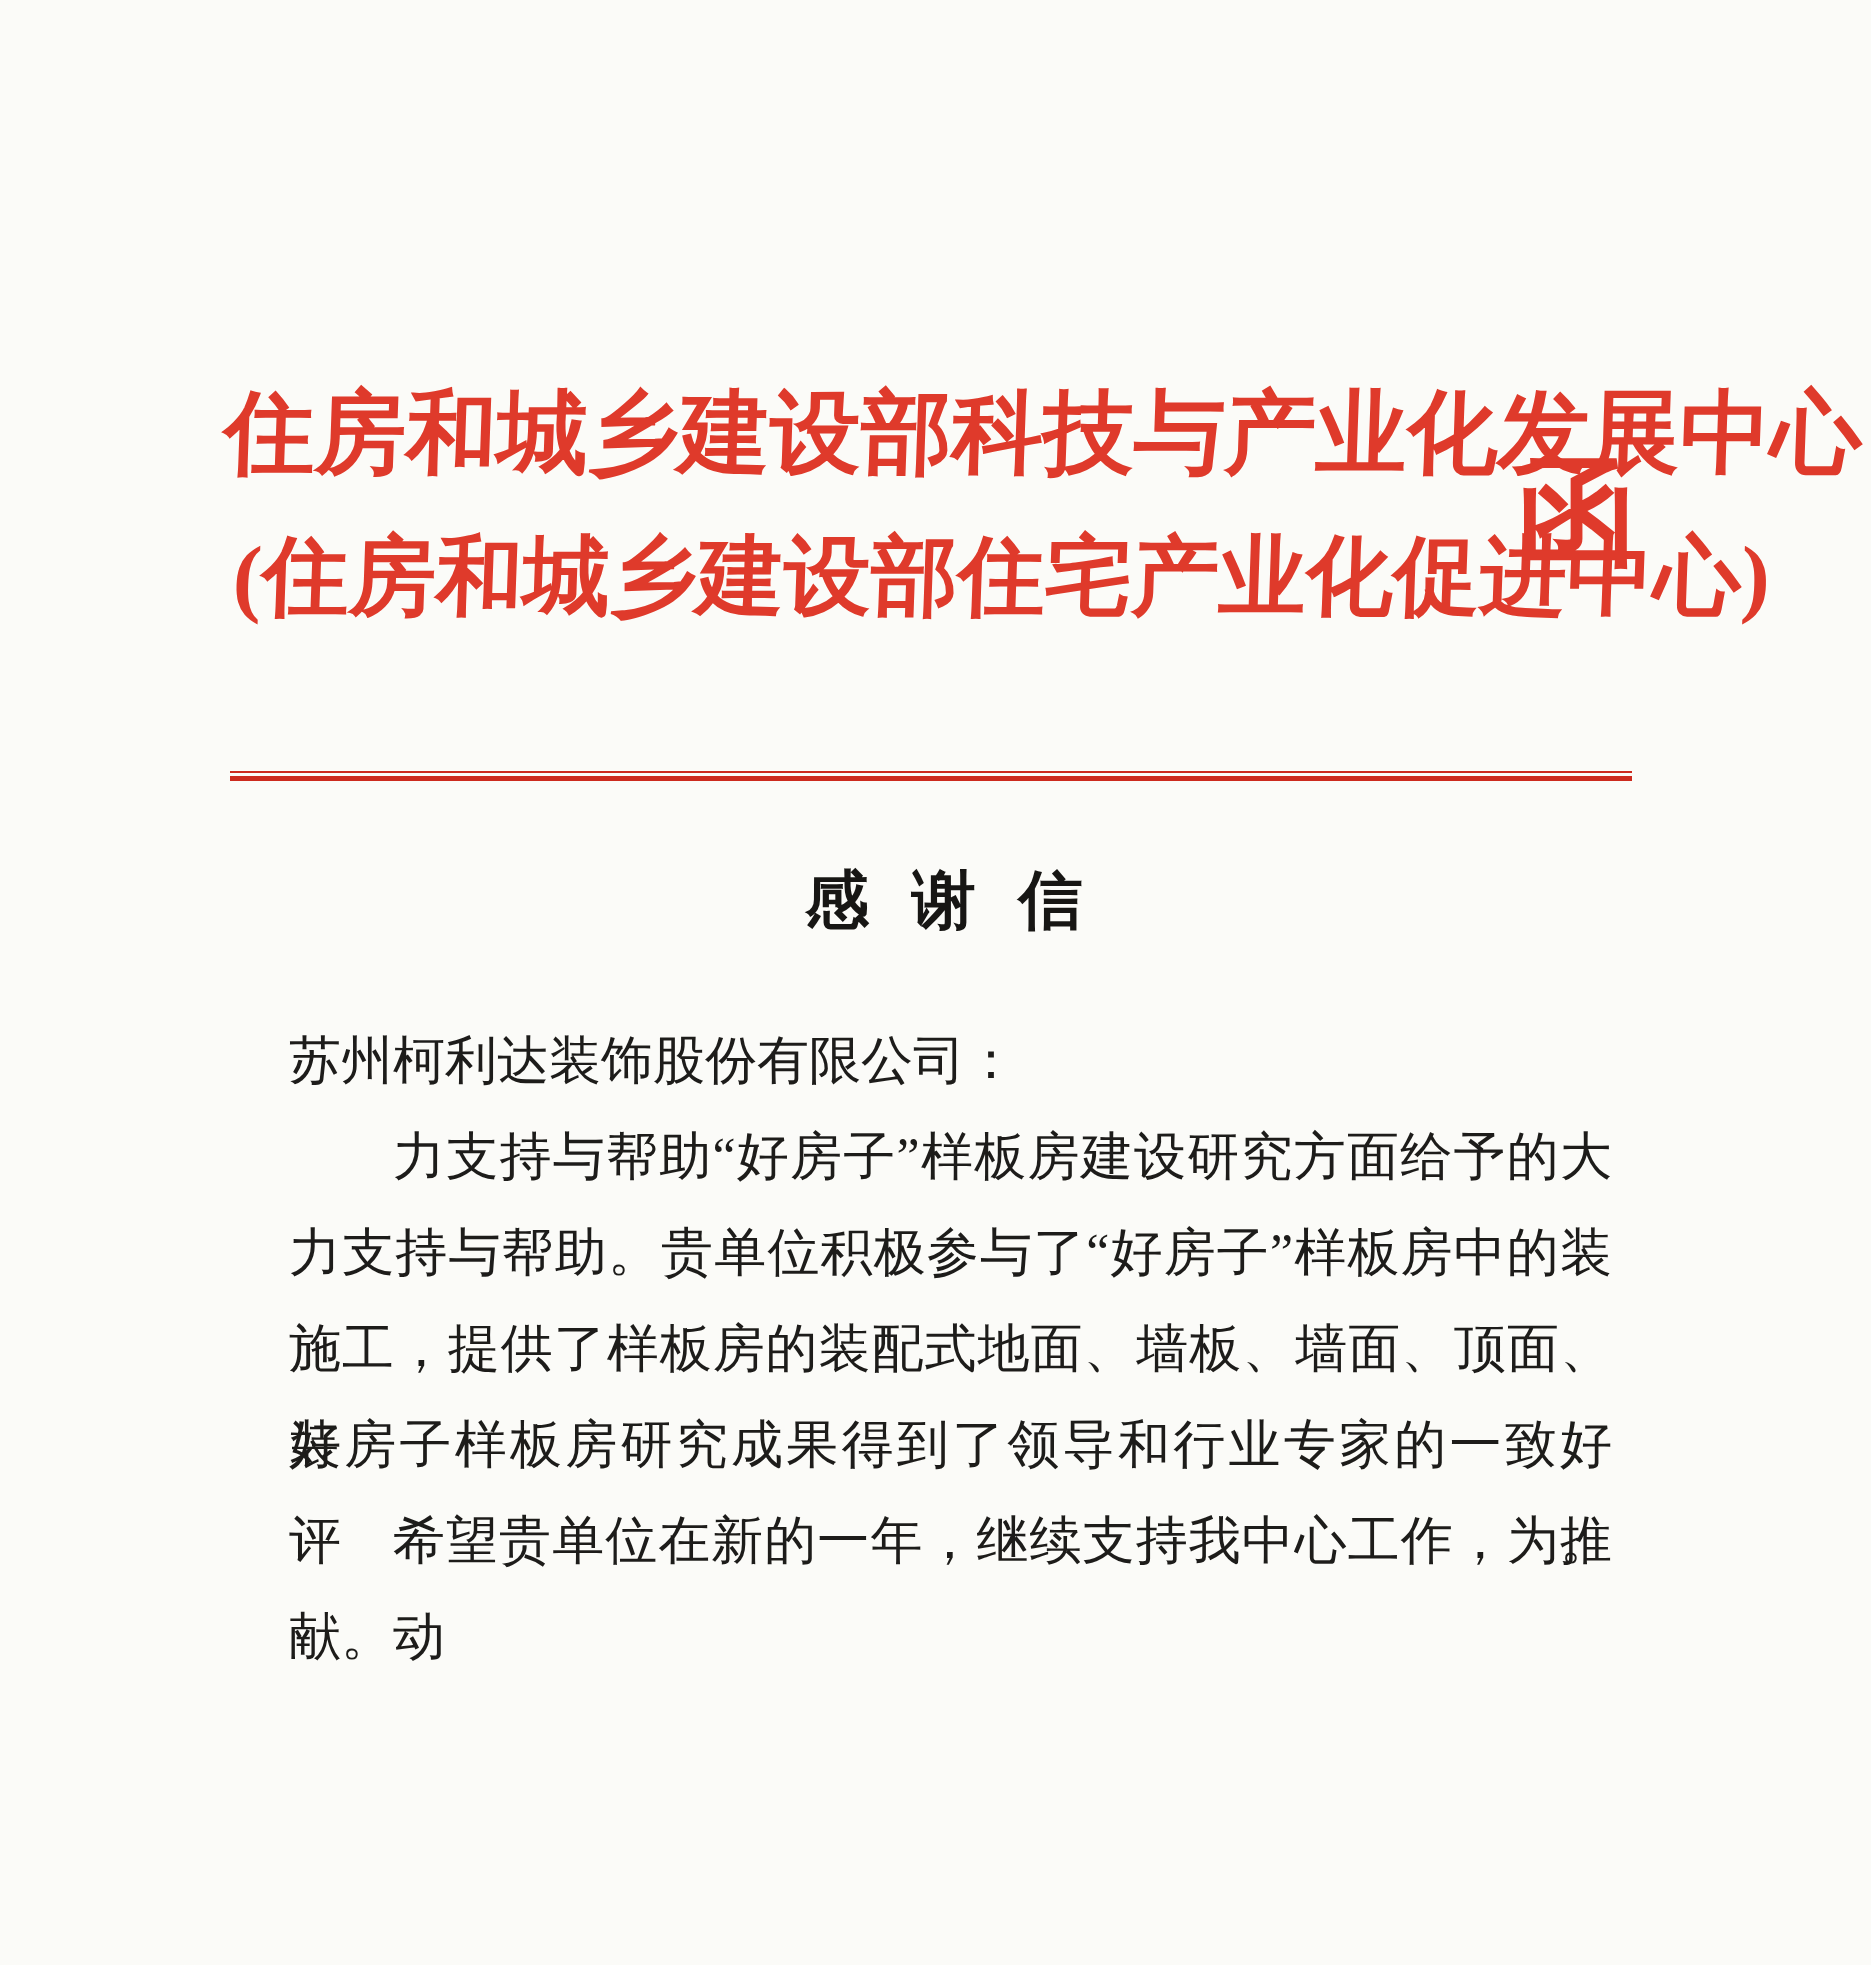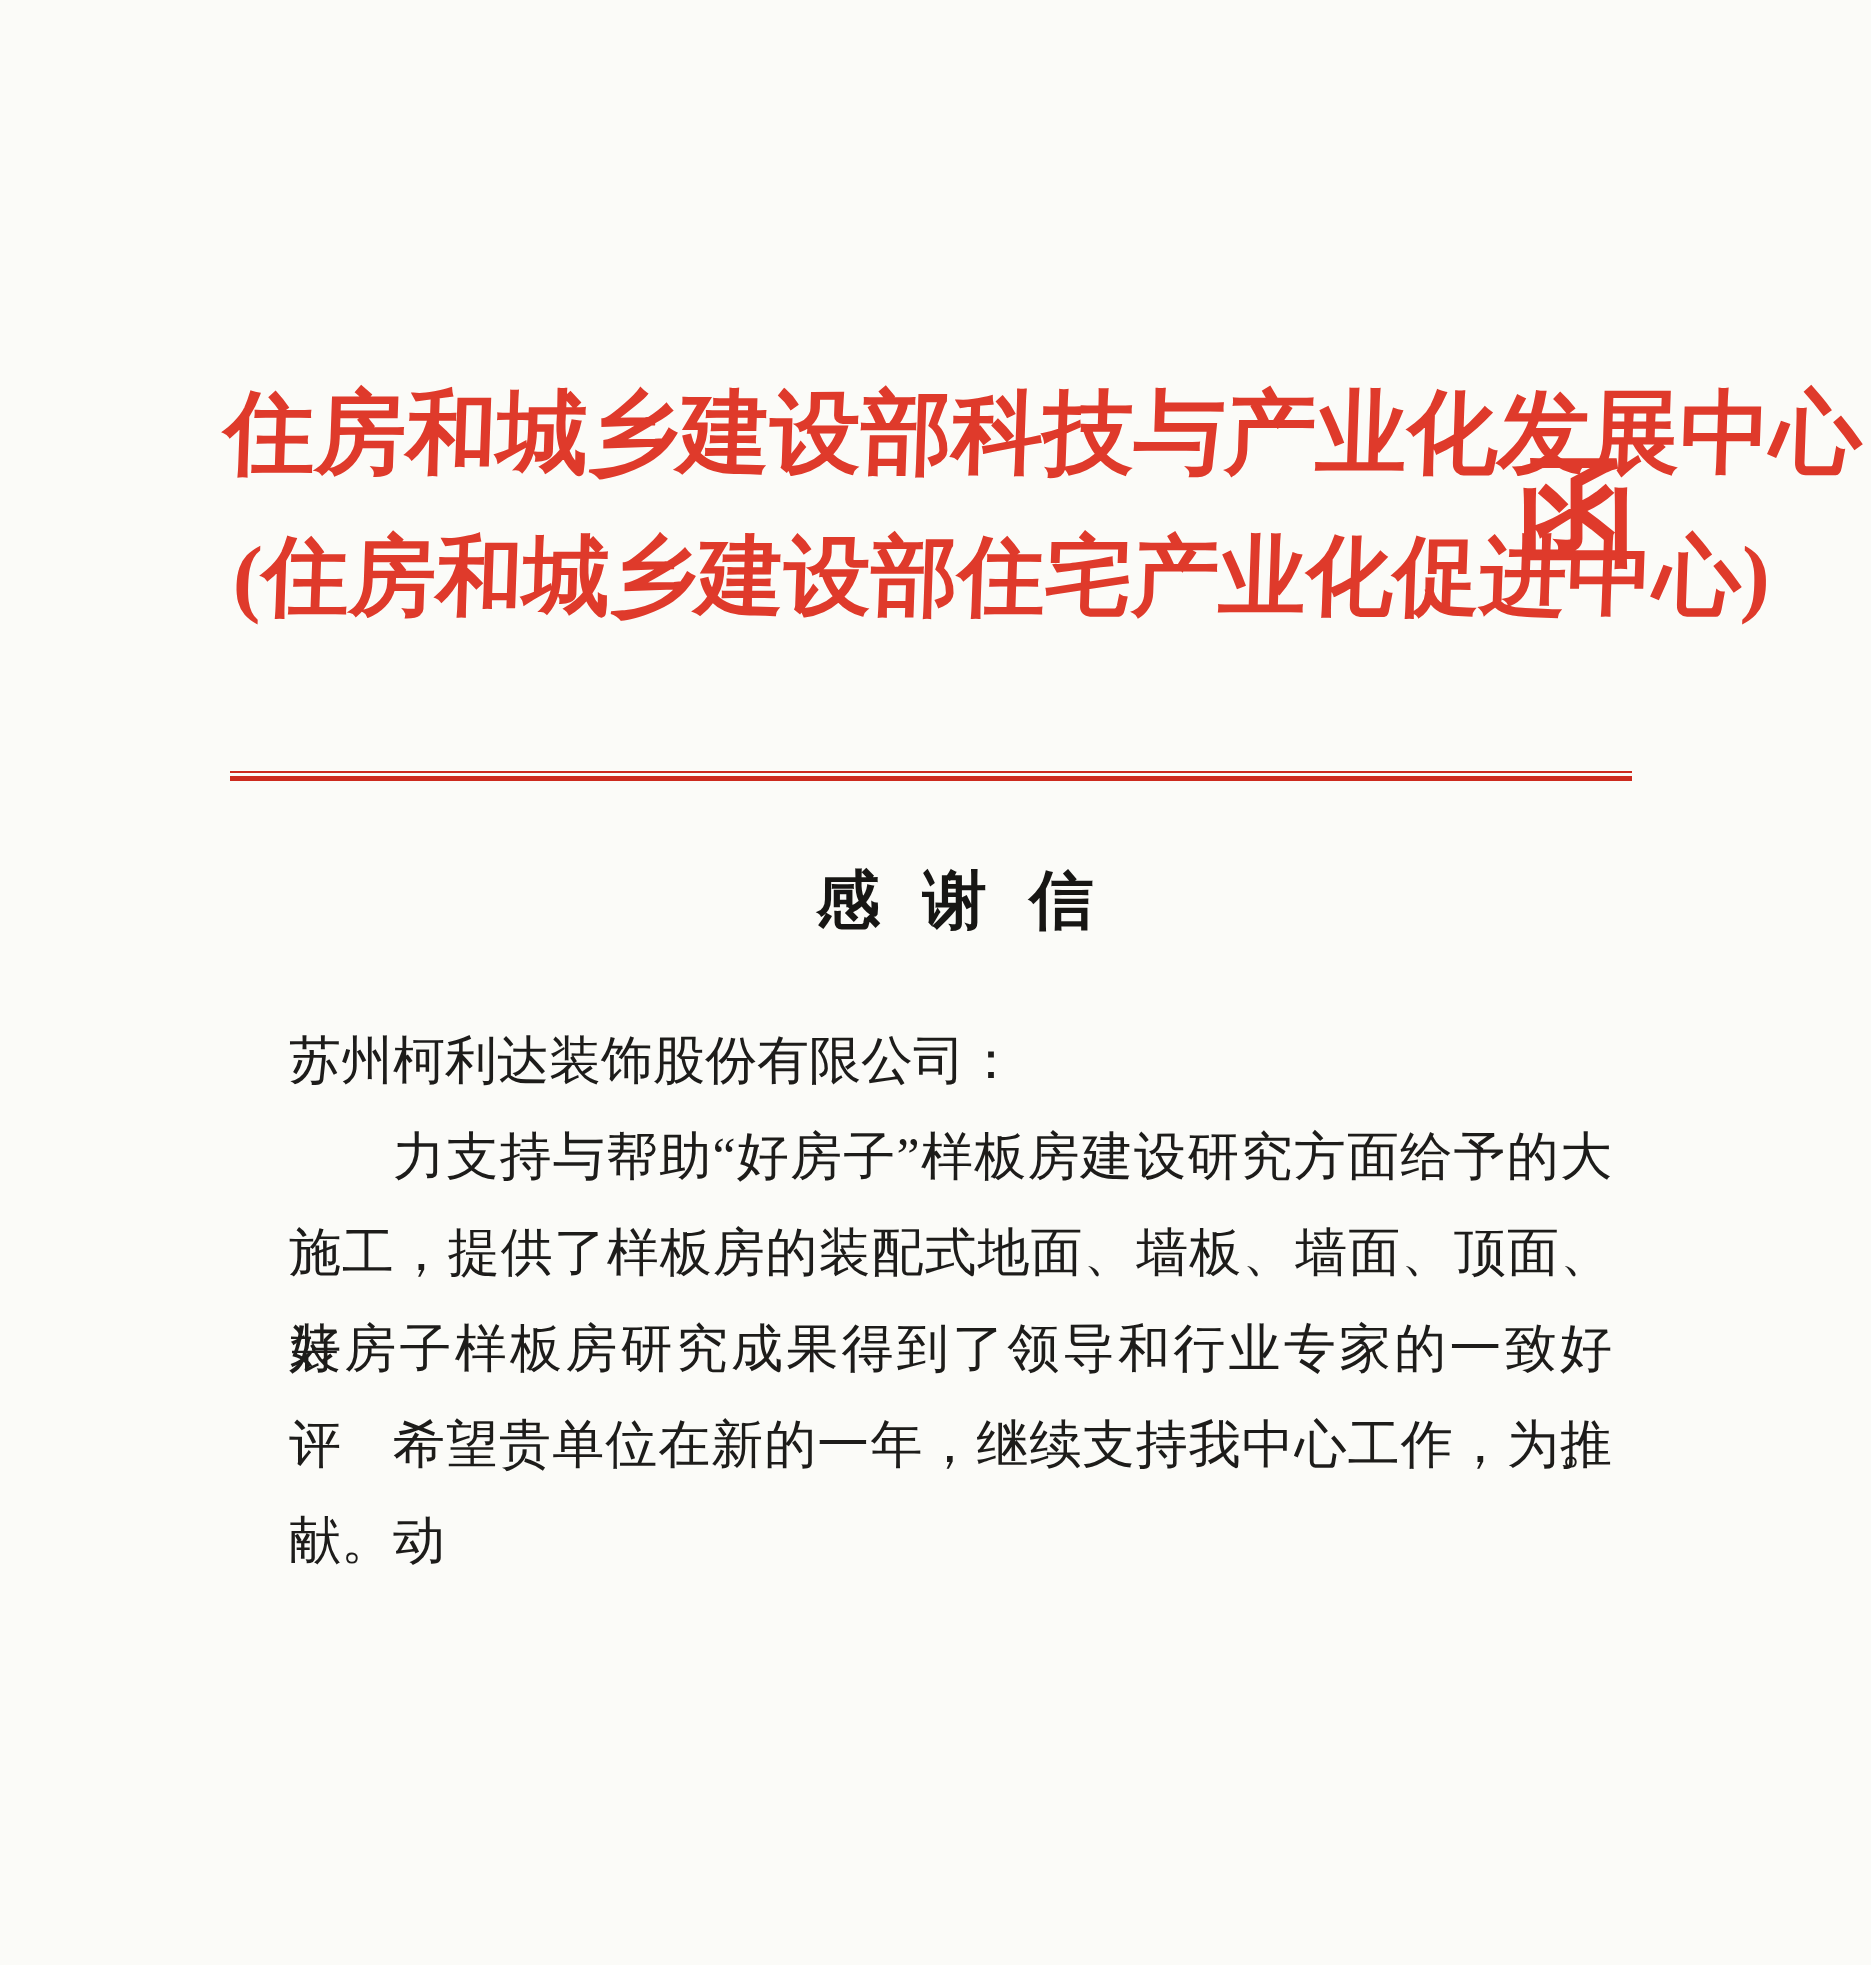--- a/index.html
+++ b/index.html
@@ -34,21 +34,21 @@
 
   
   .rule {
     position: absolute; left: 230px; top: 771px; width: 1402px; height: 3.1px;
     border-top: 2px solid var(--rule-red, #cc2a1e);
     border-bottom: 5.1px solid var(--rule-red, #cc2a1e);
   }
 
   
   .title {
-    position: absolute; left: 300px; top: 865px; width: 1323px; margin: 0;
+    position: absolute; left: 289px; top: 865px; width: 1323px; margin: 0;
     font-size: 64px; font-weight: 800; letter-spacing: 13.4px;
     text-align: center; line-height: 71px; color: #171614;
   }
 
   
   .body-block {
     position: absolute; left: 289px; top: 1013px; width: 1323px;
     font-size: 52px; line-height: 96px; color: #1d1c1a;
   }
   .body-line { height: 96px; white-space: nowrap; }
@@ -70,20 +70,21 @@
   <div class="doc-type">函</div>
 
   <div class="rule"></div>
 
   <h1 class="title">感 谢 信</h1>
 
   <div class="body-block">
     <div class="body-line">苏州柯利达装饰股份有限公司：</div>
     <div id="body-lines">
         <div class="body-line indent justify">力支持与帮助“好房子”样板房建设研究方面给予的大</div>
+        <div class="body-line justify">力支持与帮助。贵单位积极参与了“好房子”样板房中的装</div>
         <div class="body-line justify">施工，提供了样板房的装配式地面、墙板、墙面、顶面、装</div>
         <div class="body-line justify">好房子样板房研究成果得到了领导和行业专家的一致好评。</div>
         <div class="body-line indent justify">希望贵单位在新的一年，继续支持我中心工作，为推动</div>
         <div class="body-line">献。</div>
       </div>
   </div>
 
 </div>
 
 

